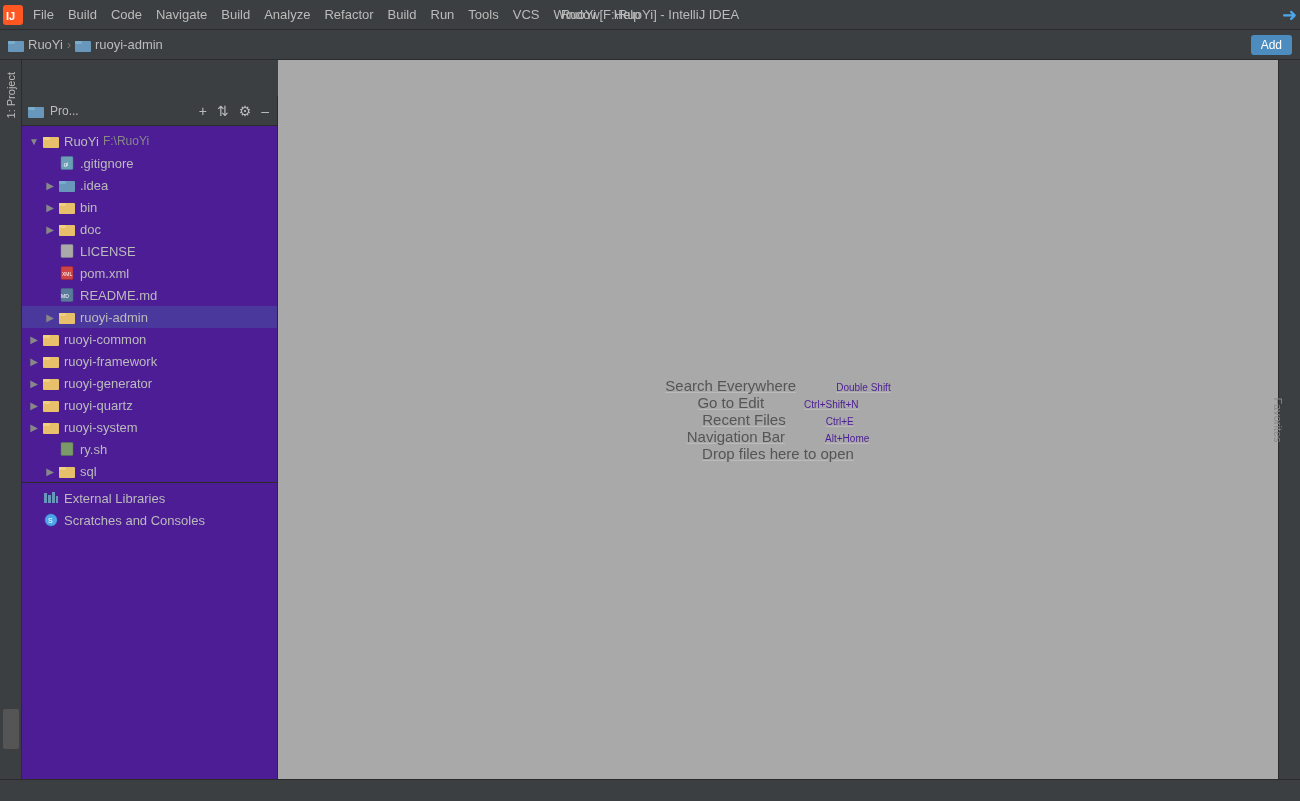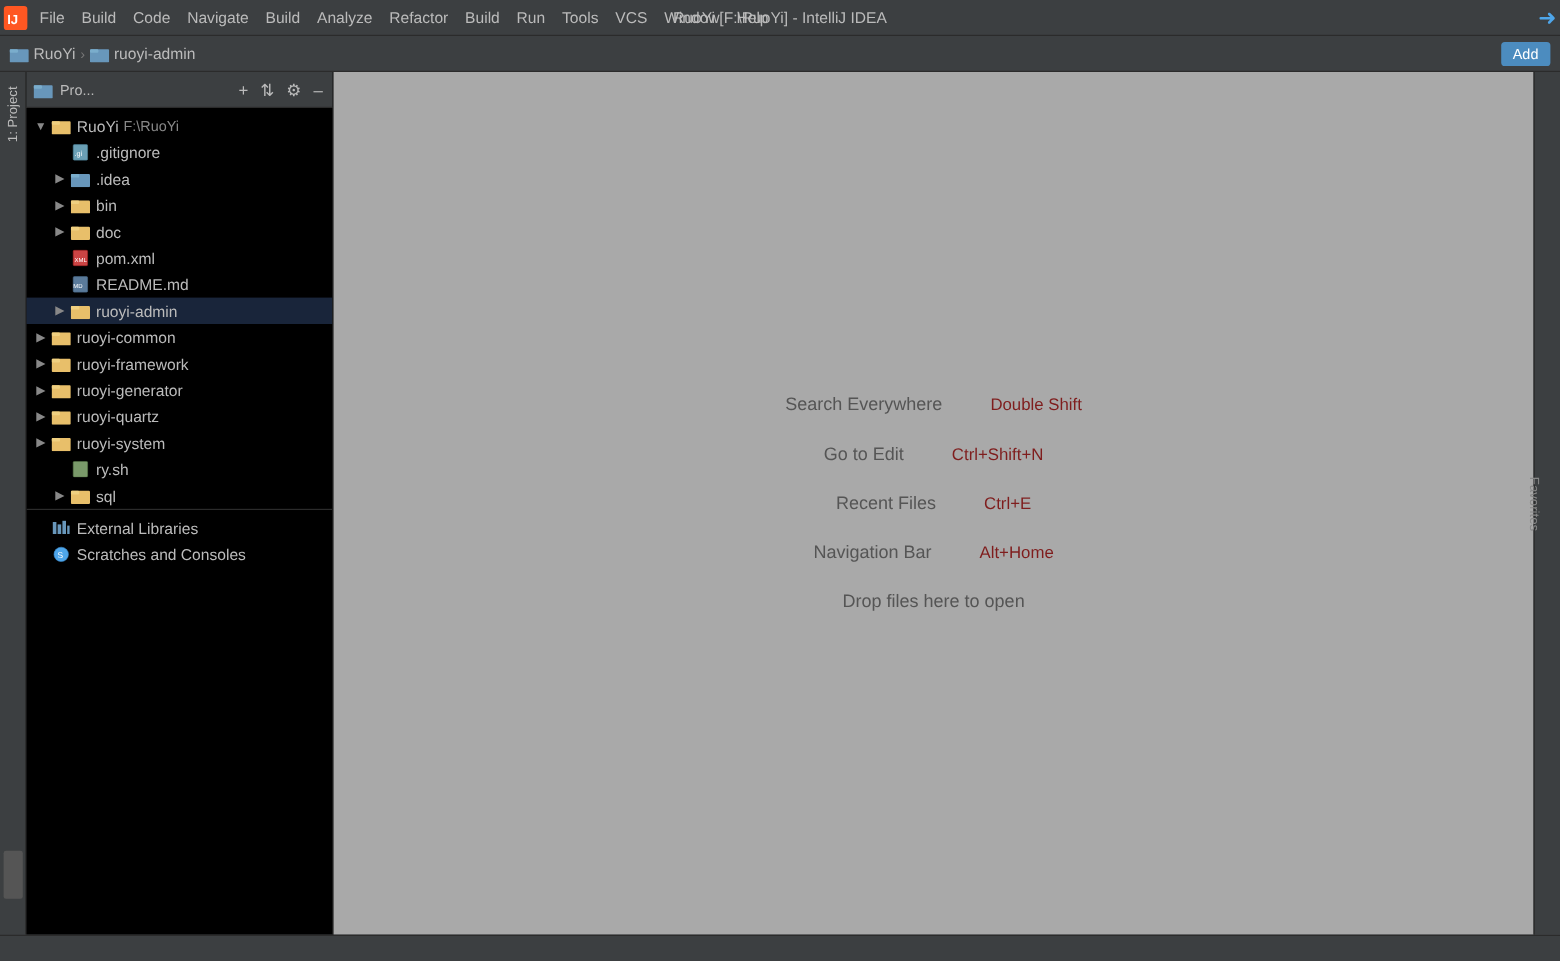--- a/index.html
+++ b/index.html
@@ -111,24 +111,25 @@
       font-size: 11px;
       color: #bbbbbb;
       padding: 8px 3px;
       cursor: pointer;
       white-space: nowrap;
     }
 
     
     .project-panel {
       width: 256px;
-      background: #000000;
+      background: #4c1d95;
       border-right: 1px solid #2b2b2b;
       display: flex;
       flex-direction: column;
+      margin-top: 36px;
     }
     .panel-header {
       height: 30px;
       background: #3c3f41;
       border-bottom: 1px solid #2b2b2b;
       display: flex;
       align-items: center;
       padding: 0 6px;
       gap: 6px;
     }
@@ -220,34 +221,34 @@
     }
 
     
     .editor-area {
       flex: 1;
       background: #a9a9a9;
       display: flex;
       flex-direction: column;
       align-items: center;
       justify-content: center;
-      gap: 24px;
+      text-decoration: underline;
     }
     .hint-row {
       display: flex;
       align-items: baseline;
       gap: 8px;
       font-size: 15px;
     }
     .hint-text {
       color: #555;
     }
     .hint-shortcut {
-      color: #7f1d1d;
-      font-size: 14px;
+      color: #4c1d95;
+      font-size: 10px;
       margin-left: 32px;
     }
 
     
     .right-sidebar {
       width: 22px;
       background: #3c3f41;
       border-left: 1px solid #2b2b2b;
     }
 
@@ -393,20 +394,30 @@
         <span class="arrow" style="color:#888;">▶</span>
         <span class="item-icon">
           <svg width="16" height="14" viewBox="0 0 16 14">
             <rect x="0" y="3" width="16" height="11" rx="1" fill="#e8bf6a"></rect>
             <rect x="0" y="3" width="7" height="3" rx="1" fill="#f0d080"></rect>
           </svg>
         </span>
         <span class="item-label">doc</span>
       </div>
 
+      <div class="tree-item">
+        <span class="indent" style="width:20px;"></span>
+        <span class="arrow"></span>
+        <span class="item-icon">
+          <svg width="14" height="14" viewBox="0 0 14 14">
+            <rect width="12" height="13" x="1" y="0.5" rx="1" fill="#aaa" stroke="#888" stroke-width="0.5"></rect>
+          </svg>
+        </span>
+        <span class="item-label">LICENSE</span>
+      </div>
 
       <div class="tree-item">
         <span class="indent" style="width:20px;"></span>
         <span class="arrow"></span>
         <span class="item-icon">
           <svg width="14" height="14" viewBox="0 0 14 14">
             <rect width="12" height="13" x="1" y="0.5" rx="1" fill="#cc4444" stroke="#aa2222" stroke-width="0.5"></rect>
             <text x="2" y="10" fill="white" font-size="5">XML</text>
           </svg>
         </span>

